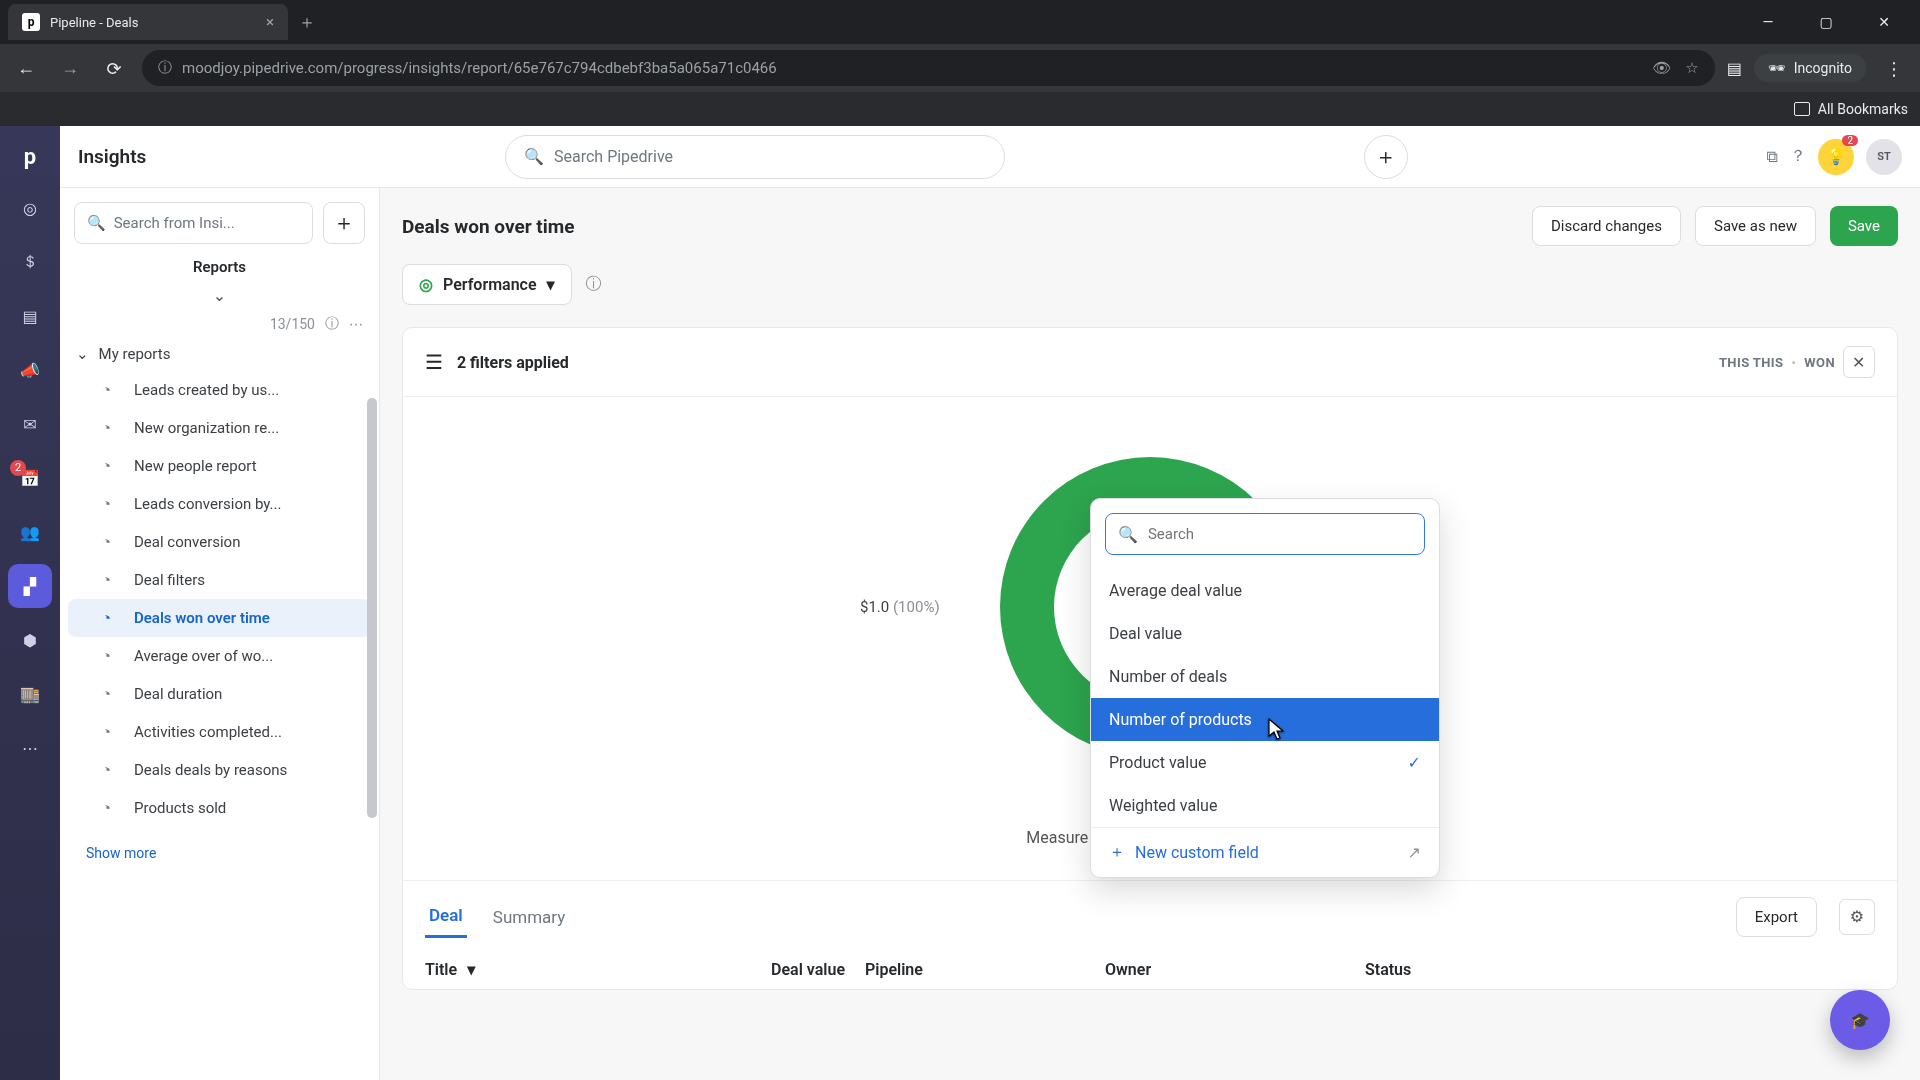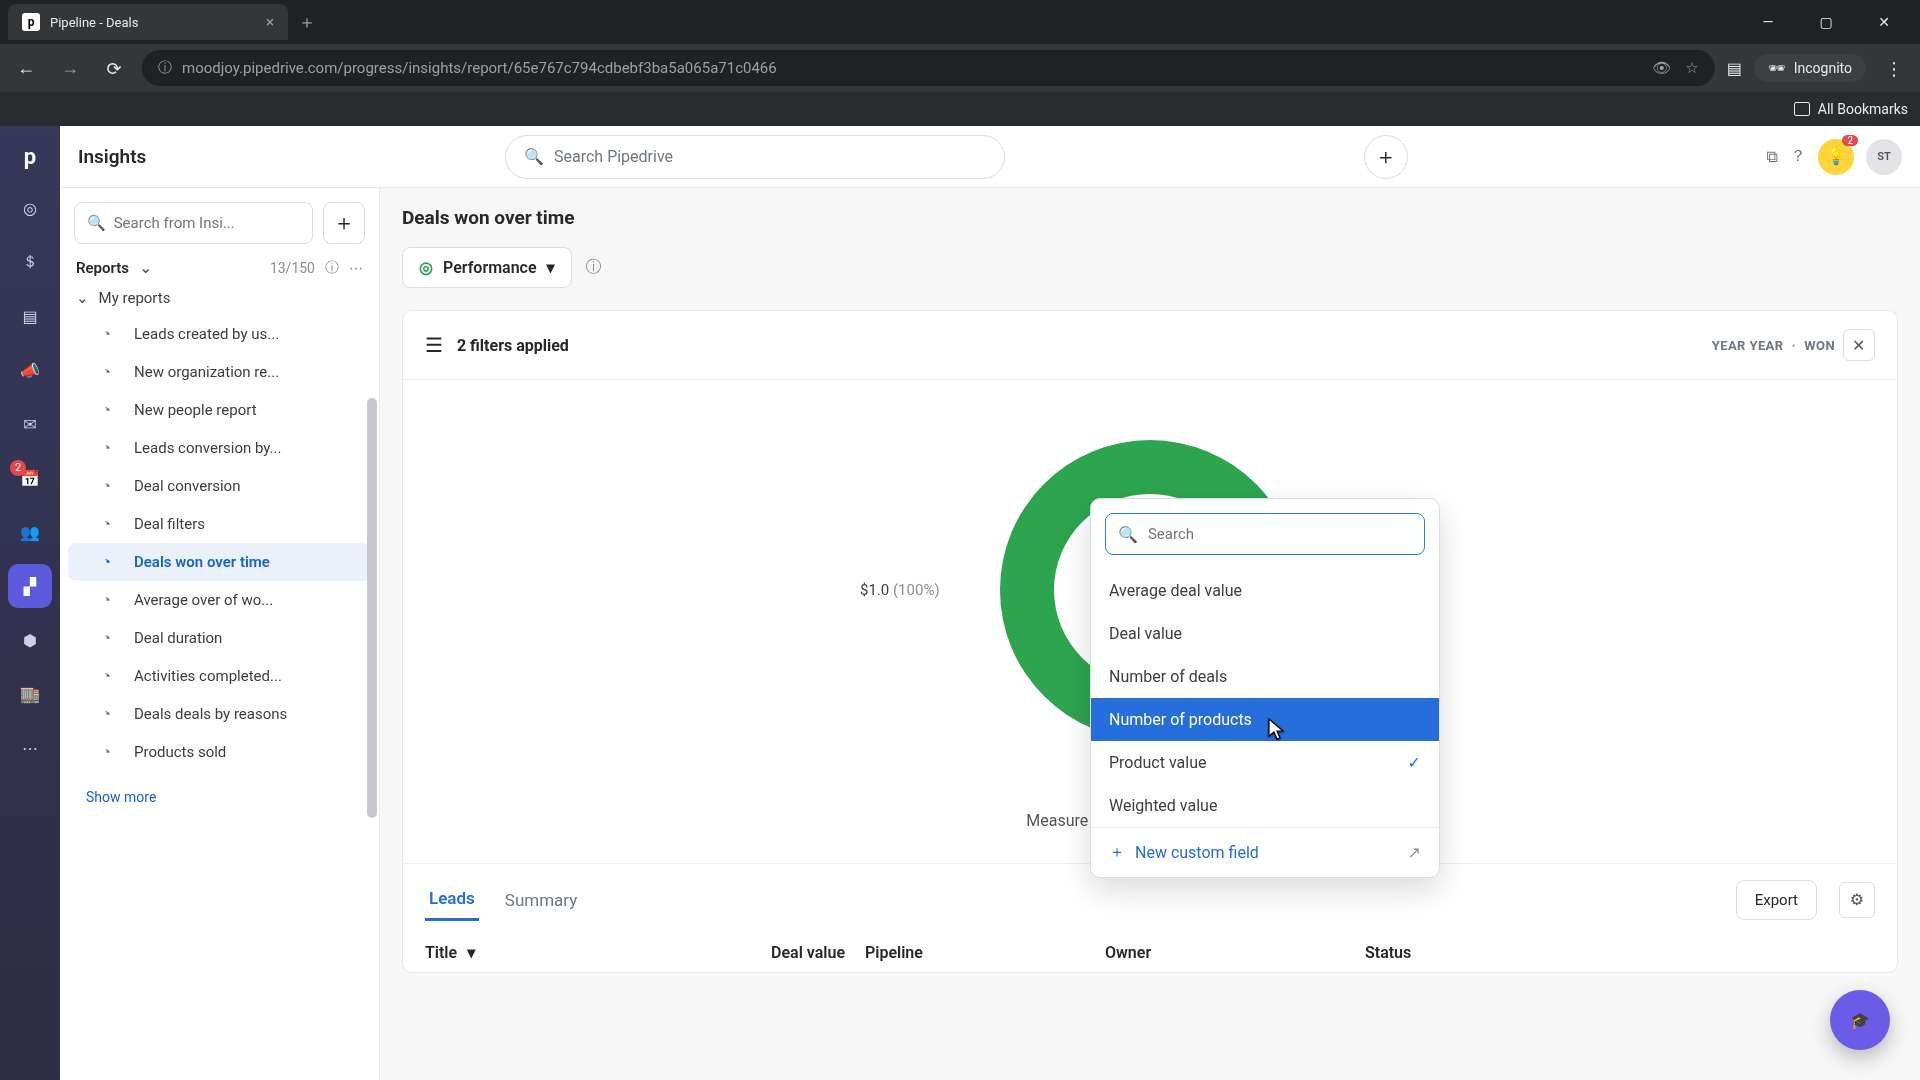--- a/index.html
+++ b/index.html
@@ -46,21 +46,21 @@
   .idea .dot{ position:absolute; top:-4px; right:-4px; background:#e34850; color:#fff; font-size:10px; border-radius:10px; padding:0 5px;}
   .avatar { width:36px;height:36px;border-radius:50%; background:#e2e2e8; color:#555; display:flex;align-items:center;justify-content:center;font-size:11px;font-weight:600;}
 
   .main-row { flex:1; display:flex; overflow:hidden; }
 
   
   .side { width:320px; background:#fff; border-right:1px solid #e8e8ec; display:flex; flex-direction:column; position:relative;}
   .side-top{ display:flex; gap:10px; padding:14px 14px 10px 14px;}
   .side-search{ flex:1; display:flex; align-items:center; border:1px solid #dcdce3; border-radius:8px; height:42px; padding:0 12px; gap:8px; color:#6f7782; font-size:15px;}
   .side-add{ width:42px;height:42px;border:1px solid #dcdce3;border-radius:8px;display:flex;align-items:center;justify-content:center;font-size:22px;color:#26292c;}
-  .reports-head{ display:flex; align-items:center; gap:10px; padding:4px 16px; color:#26292c; }
+  .reports-head{ display:flex; align-items:center; gap:10px; padding:4px 16px; color:#26292c;flex-direction:column; }
   .reports-head .name{ font-weight:600; font-size:15px;}
   .reports-head .chev{ color:#555;}
   .reports-head .count{ margin-left:auto; color:#8a8f98; font-size:14px; display:flex; gap:10px; align-items:center;}
   .group-head{ display:flex; align-items:center; gap:10px; padding:8px 16px; color:#3b3f44; font-size:15px;}
   .rep-list{ overflow:auto; padding-bottom:10px;}
   .rep-item{ display:flex; align-items:center; gap:12px; padding:10px 16px 10px 34px; color:#3b3f44; font-size:15px; border-radius:8px; margin:0 8px;}
   .rep-item .ico{ width:20px; color:#6f7782; display:flex; }
   .rep-item.active{ background:#eaf1fb; color:#1765cc; font-weight:600;}
   .rep-item.active .ico{ color:#1765cc;}
   .show-more{ color:#1765cc; padding:8px 26px; font-size:14px;}
@@ -309,37 +309,42 @@
             </div>
           </div>
         <div class="show-more">Show more</div>
         <div class="side-scroll-thumb"></div>
       </div>
 
       <div class="canvas">
 
         <div class="canvas-head">
           <div class="page-title">Deals won over time</div>
+          <div class="head-actions">
+            <button class="btn">Discard changes</button>
+            <button class="btn">Save as new</button>
+            <button class="btn btn-save">Save</button>
+          </div>
         </div>
 
         <div class="perf-row">
           <div class="perf-chip">
             <span class="target-ico">◎</span>
             <span>Performance</span>
             <span>▾</span>
           </div>
           <span class="info-ico">ⓘ</span>
         </div>
 
         <div class="panel">
           <div class="filters-bar">
             <span style="font-size:20px;color:#26292c;">☰</span>
             <span class="lbl">2 filters applied</span>
             <div class="filters-right">
-              <span class="tag">YEAR YEAR</span>
+              <span class="tag">THIS THIS</span>
               <span class="dot-sep">•</span>
               <span class="tag">WON</span>
               <div class="close-x">✕</div>
             </div>
           </div>
 
           <div class="chart-area">
             <div class="donut-wrap">
               <div class="donut-label">
                 <span>$1.0</span>
@@ -351,21 +356,21 @@
 
           <div class="measure-row">
             <span>Measure by</span>
             <div class="measure-dd">
               <span>Product value</span>
               <span>▾</span>
             </div>
           </div>
 
           <div class="tabs-row">
-            <div class="tab-btn active">Leads</div>
+            <div class="tab-btn active">Deal</div>
             <div class="tab-btn">Summary</div>
             <button class="btn export-btn">Export</button>
             <div class="gear-btn">⚙</div>
           </div>
 
           <div class="table-head">
             <div class="th title">
               <span>Title</span>
               <span>▾</span>
             </div>

